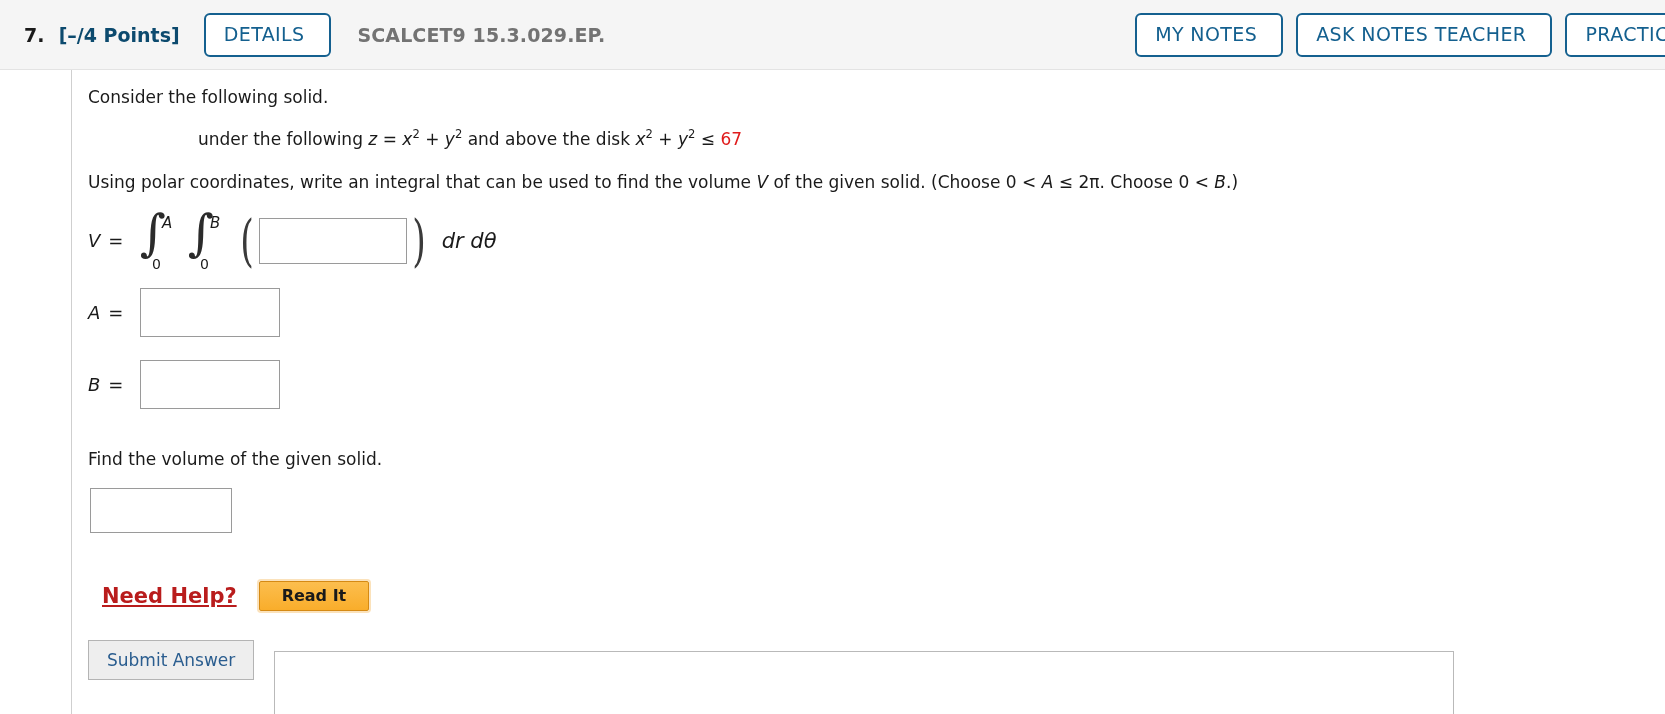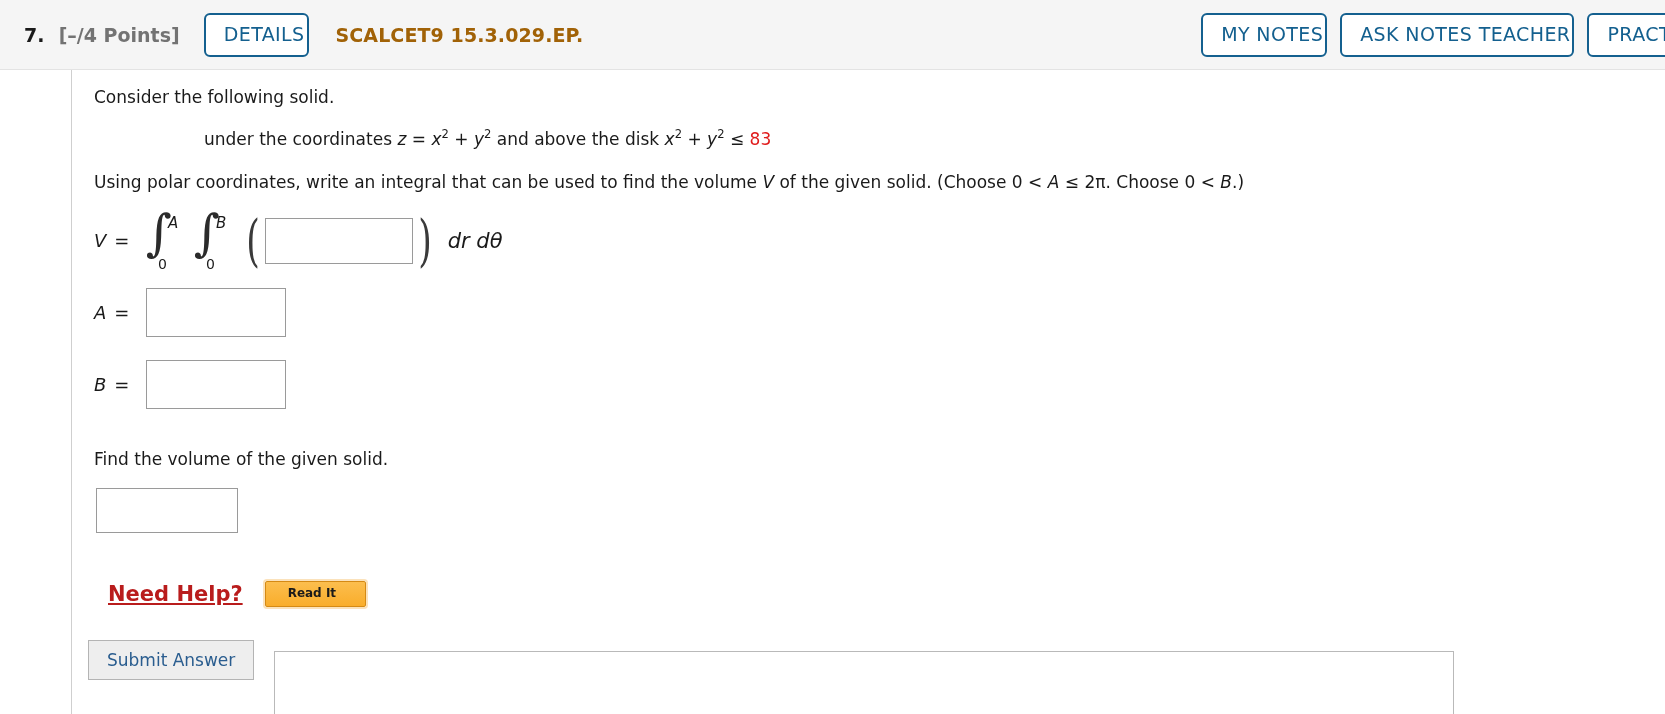--- a/index.html
+++ b/index.html
@@ -34,41 +34,41 @@
   .qnum {
     font-weight: bold;
     font-size: 19px;
     color: #1a1a1a;
     margin-left: 24px;
     letter-spacing: .1px;
   }
   .qpoints {
     font-weight: bold;
     font-size: 19px;
-    color: #737373;
+    color: #0c4a6e;
     margin-left: 14px;
   }
   .outline-btn {
     border: 2px solid #14608f;
     border-radius: 6px;
     background: #ffffff;
     color: #14608f;
     font-size: 19px;
     font-weight: normal;
     letter-spacing: .4px;
-    padding: 10px 2px 11px 18px;
+    padding: 10px 24px 11px 18px;
     line-height: 1;
     cursor: pointer;
     font-family: "DejaVu Sans", "Liberation Sans", sans-serif;
   }
   #details-button { margin-left: 24px; }
   .qcode {
     font-weight: bold;
     font-size: 19px;
-    color: #a16207;
+    color: #737373;
     margin-left: 27px;
     letter-spacing: .1px;
   }
   .header-right {
     margin-left: auto;
     display: flex;
     align-items: flex-end;
     gap: 13px;
     padding-right: 0;
   }
@@ -82,21 +82,21 @@
     left: 71px;
     top: 70px;
     width: 1px;
     height: 644px;
     background: #cfcfcf;
   }
 
   
   .qbody {
     position: absolute;
-    left: 94px;
+    left: 88px;
     top: 70px;
     width: 1560px;
   }
   .line {
     font-size: 17px;
     color: #1a1a1a;
     line-height: 1.35;
   }
   #consider-line { margin-top: 16px; }
   #solid-desc-line {
@@ -227,22 +227,22 @@
     text-decoration: underline;
   }
   .read-it-btn {
     margin-left: 22px;
     background: linear-gradient(to bottom, #fcbe4e 0%, #f9ad2b 100%);
     border: 1px solid #d58a14;
     box-shadow: 0 0 0 2px #fbe2bb;
     border-radius: 2px;
     color: #1a1a1a;
     font-weight: bold;
-    font-size: 12px;
-    padding: 5px 29px 6px 22px;
+    font-size: 16px;
+    padding: 5px 22px 6px 22px;
     line-height: 1.1;
     cursor: pointer;
     font-family: "DejaVu Sans", "Liberation Sans", sans-serif;
   }
 
   
   .bottom-area {
     position: absolute;
     left: 88px;
     top: 640px;
@@ -285,21 +285,21 @@
   </span>
 </div>
 
 <div class="left-rail"></div>
 
 <div class="qbody">
 
   <div class="line" id="consider-line">Consider the following solid.</div>
 
   <div class="line" id="solid-desc-line">
-    <span>under the coordinates </span><span class="mi">z</span><span> = </span><span class="mi">x</span><sup class="exp">2</sup><span> + </span><span class="mi">y</span><sup class="exp">2</sup><span> and above the disk </span><span class="mi">x</span><sup class="exp">2</sup><span> + </span><span class="mi">y</span><sup class="exp">2</sup><span> ≤ </span><span class="red">83</span>
+    <span>under the following </span><span class="mi">z</span><span> = </span><span class="mi">x</span><sup class="exp">2</sup><span> + </span><span class="mi">y</span><sup class="exp">2</sup><span> and above the disk </span><span class="mi">x</span><sup class="exp">2</sup><span> + </span><span class="mi">y</span><sup class="exp">2</sup><span> ≤ </span><span class="red">67</span>
   </div>
 
   <div class="line" id="instruction-line">
     <span>Using polar coordinates, write an integral that can be used to find the volume </span><span class="mi">V</span><span> of the given solid. (Choose 0 &lt; </span><span class="mi">A</span><span> ≤ 2π. Choose 0 &lt; </span><span class="mi">B</span><span>.)</span>
   </div>
 
   
   <div class="vrow">
     <span class="vlabel"><span>V</span><span class="eqsign">=</span></span>
 

